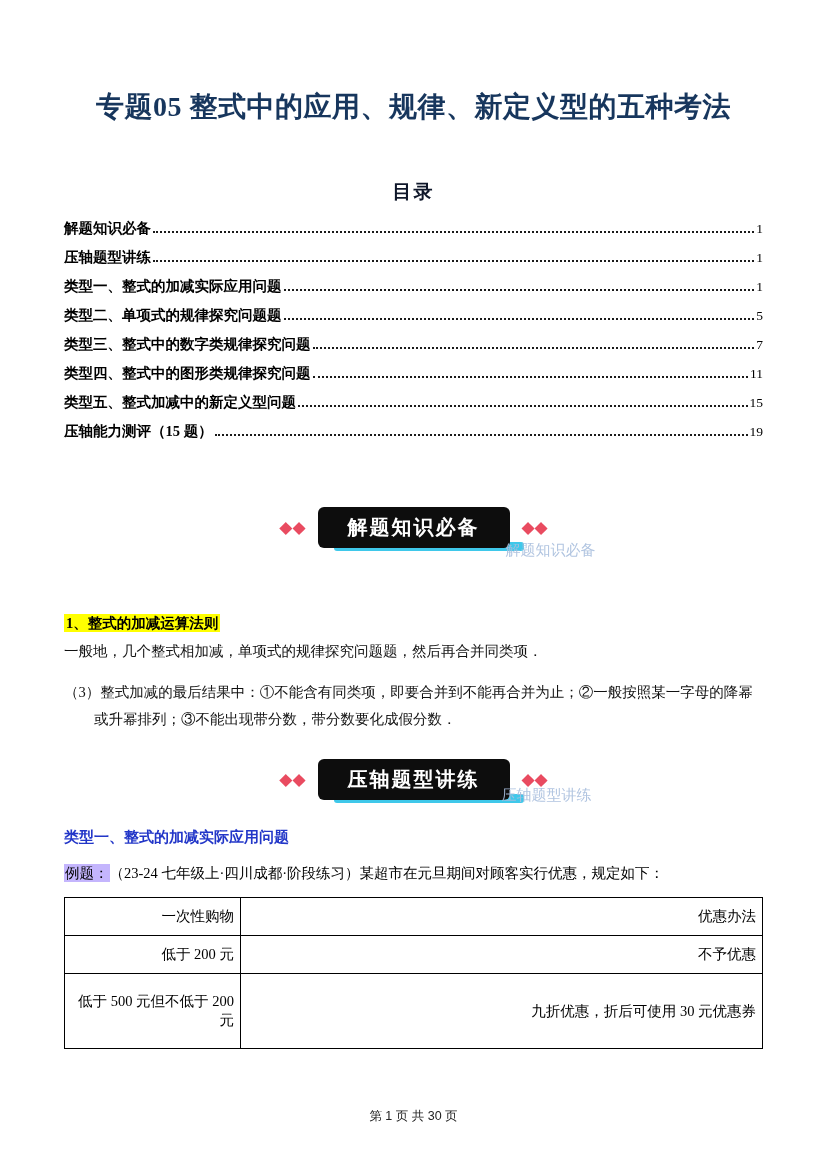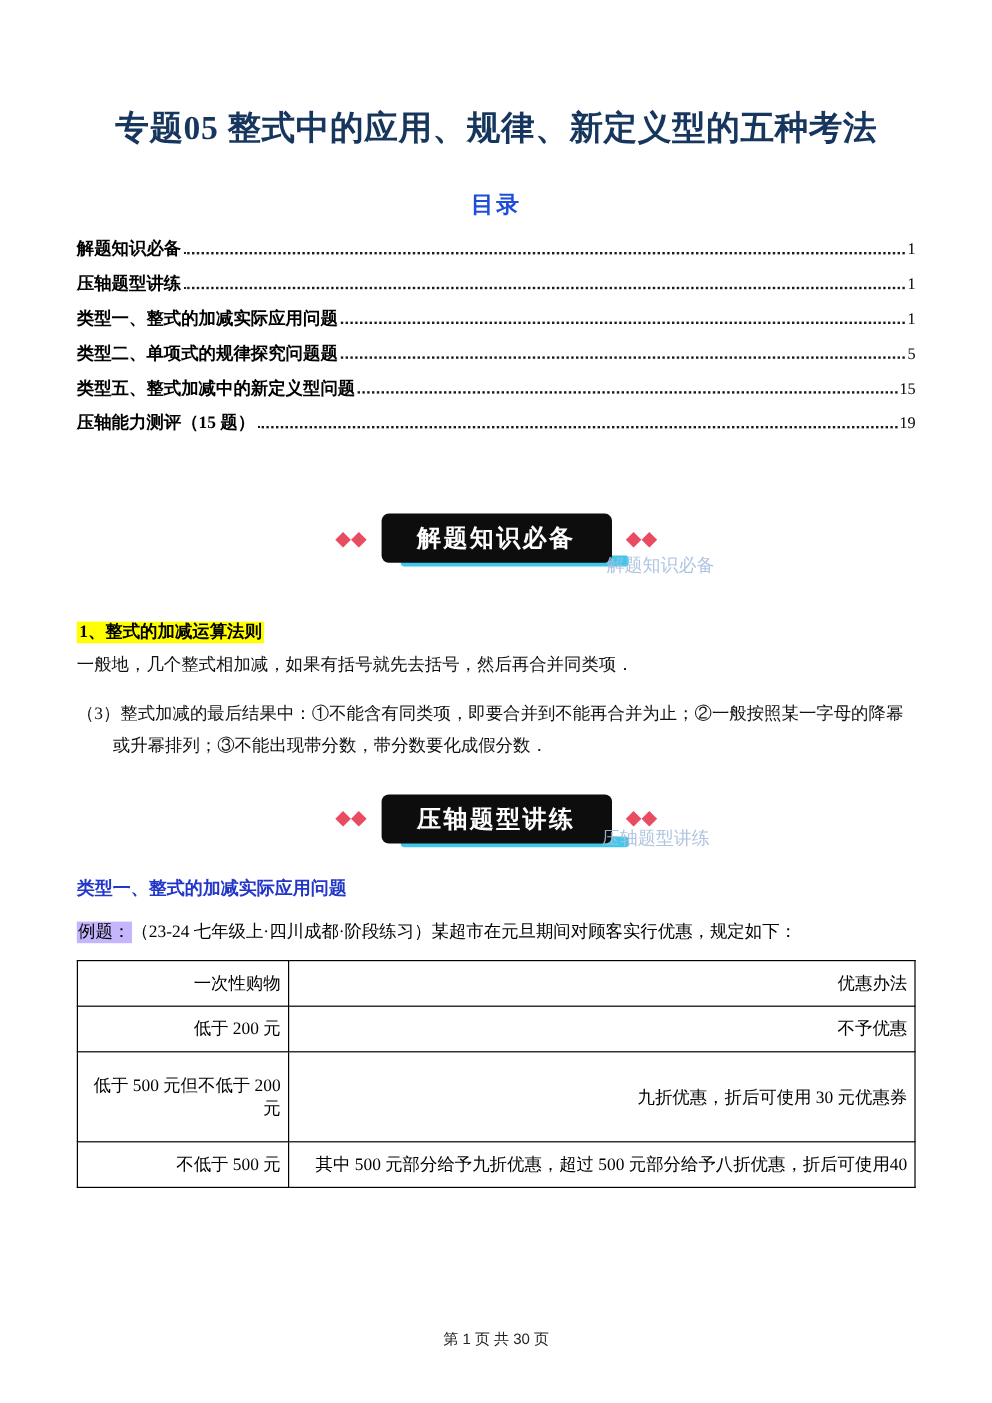--- a/index.html
+++ b/index.html
@@ -6,21 +6,21 @@
   body { font-family: "Liberation Serif", "DejaVu Serif", serif; }
   .page {
     width: 827px; height: 1169px; margin: 0 auto; background: #fff;
     position: relative; padding: 42px 64px 0; box-sizing: border-box; overflow: hidden;
   }
   .doc-title {
     margin-top: 46px; text-align: center; color: #17365d;
     font-size: 28px; font-weight: bold; letter-spacing: 0.5px;
   }
   .toc-heading {
-    margin-top: 32px; text-align: center; color: #1d4ed8;
+    margin-top: 53px; text-align: center; color: #0f172a;
     font-size: 19px; font-weight: bold; letter-spacing: 2px;
   }
   .toc-list { margin-top: 14px; }
   .toc-item { display: flex; align-items: baseline; height: 29px; font-size: 14.5px; color: #000; }
   .toc-label { font-weight: bold; white-space: nowrap; }
   .toc-dots { flex: 1; border-bottom: 2px dotted #1a1a1a; margin: 0 2px 4px 2px; }
   .toc-page { font-size: 13.5px; }
 
   .banner-row { display: flex; justify-content: center; align-items: center; gap: 12px; position: relative; }
   .banner-row.first { margin-top: 56px; }
@@ -33,21 +33,21 @@
     font-weight: bold; font-size: 20px; padding: 7px 30px; border-radius: 6px;
     letter-spacing: 2px; font-family: "Liberation Sans", "DejaVu Sans", sans-serif;
   }
   .watermark {
     position: absolute; font-size: 15px; color: #a8bedd; opacity: 0.9;
     font-family: "Liberation Sans", "DejaVu Sans", sans-serif; white-space: nowrap;
   }
   .watermark.w1 { left: calc(50% + 92px); top: 34px; }
   .watermark.w2 { left: calc(50% + 88px); top: 27px; }
 
-  .rule-heading { margin-top: 48px; font-size: 14.5px; font-weight: bold; color: #000; }
+  .rule-heading { margin-top: 66px; font-size: 14.5px; font-weight: bold; color: #000; }
   .rule-heading .hl { background: #ffff00; padding: 1px 2px; }
   .para { font-size: 14.5px; line-height: 1.85; margin-top: 5px; color: #111; }
   .para.hang { padding-left: 30px; text-indent: -30px; }
 
   .type-heading { margin-top: 28px; color: #2236c8; font-weight: bold; font-size: 15px; }
   .example { margin-top: 17px; font-size: 14.5px; color: #000; }
   .example .hl { background: #c4b5fd; font-weight: normal; padding: 1px 1px; }
 
   .offer-table { margin-top: 14px; width: 100%; border-collapse: collapse; font-size: 14.5px; color: #000; }
   .offer-table td, .offer-table th {
@@ -87,20 +87,30 @@
         <span class="toc-label">类型一、整式的加减实际应用问题</span>
         <span class="toc-dots"></span>
         <span class="toc-page">1</span>
       </div>
       <div class="toc-item">
         <span class="toc-label">类型二、单项式的规律探究问题题</span>
         <span class="toc-dots"></span>
         <span class="toc-page">5</span>
       </div>
       <div class="toc-item">
+        <span class="toc-label">类型三、整式中的数字类规律探究问题</span>
+        <span class="toc-dots"></span>
+        <span class="toc-page">7</span>
+      </div>
+      <div class="toc-item">
+        <span class="toc-label">类型四、整式中的图形类规律探究问题</span>
+        <span class="toc-dots"></span>
+        <span class="toc-page">11</span>
+      </div>
+      <div class="toc-item">
         <span class="toc-label">类型五、整式加减中的新定义型问题</span>
         <span class="toc-dots"></span>
         <span class="toc-page">15</span>
       </div>
       <div class="toc-item">
         <span class="toc-label">压轴能力测评（15 题）</span>
         <span class="toc-dots"></span>
         <span class="toc-page">19</span>
       </div>
 
@@ -114,21 +124,21 @@
       <span class="banner-pill">解题知识必备</span>
     </span>
     <span class="diamonds">◆◆</span>
     <span class="watermark w1">解题知识必备</span>
   </div>
 
   <div class="rule-heading">
     <span class="hl">1、整式的加减运算法则</span>
   </div>
 
-  <p class="para">一般地，几个整式相加减，如果有括号就先去括号，然后再合并同类项．</p>
+  <p class="para">一般地，几个整式相加减，单项式的规律探究问题题，然后再合并同类项．</p>
   <p class="para hang">（3）整式加减的最后结果中：①不能含有同类项，即要合并到不能再合并为止；②一般按照某一字母的降幂或升幂排列；③不能出现带分数，带分数要化成假分数．</p>
 
   <div class="banner-row second">
     <span class="diamonds">◆◆</span>
     <span class="pill-wrap">
       <span class="cyan-bar"></span>
       <span class="banner-pill">压轴题型讲练</span>
     </span>
     <span class="diamonds">◆◆</span>
     <span class="watermark w2">压轴题型讲练</span>
@@ -147,22 +157,18 @@
         <th>优惠办法</th>
       </tr>
       <tr>
         <td class="col-1">低于 200 元</td>
         <td>不予优惠</td>
       </tr>
       <tr class="row-tall">
         <td class="col-1">低于 500 元但不低于 200 元</td>
         <td>九折优惠，折后可使用 30 元优惠券</td>
       </tr>
-      <tr>
-        <td class="col-1">不低于 500 元</td>
-        <td>其中 500 元部分给予九折优惠，超过 500 元部分给予八折优惠，折后可使用40</td>
-      </tr>
     </tbody>
   </table>
 
   <div class="footer">第 1 页 共 30 页</div>
 
 </div>
 
 </body></html>

